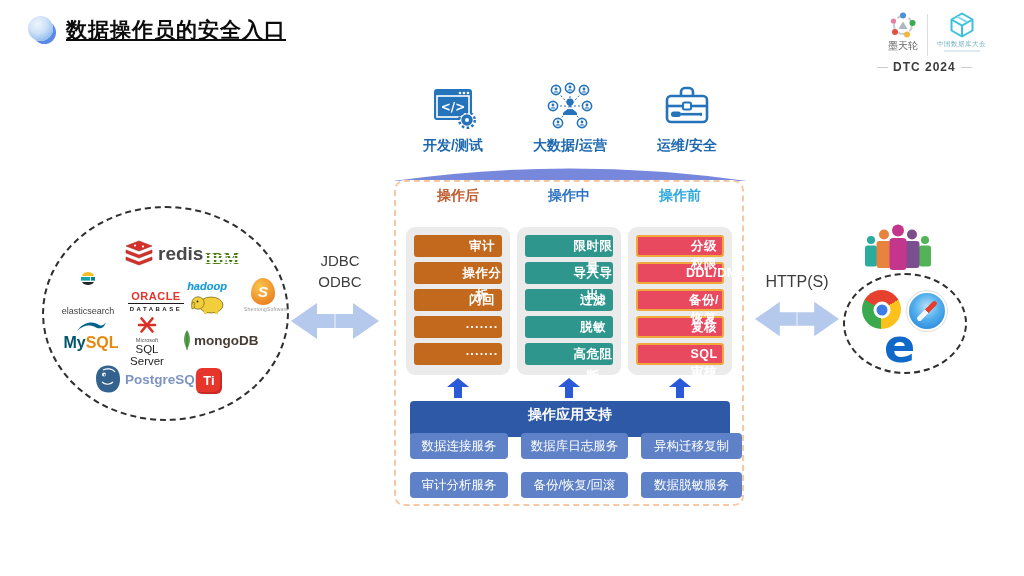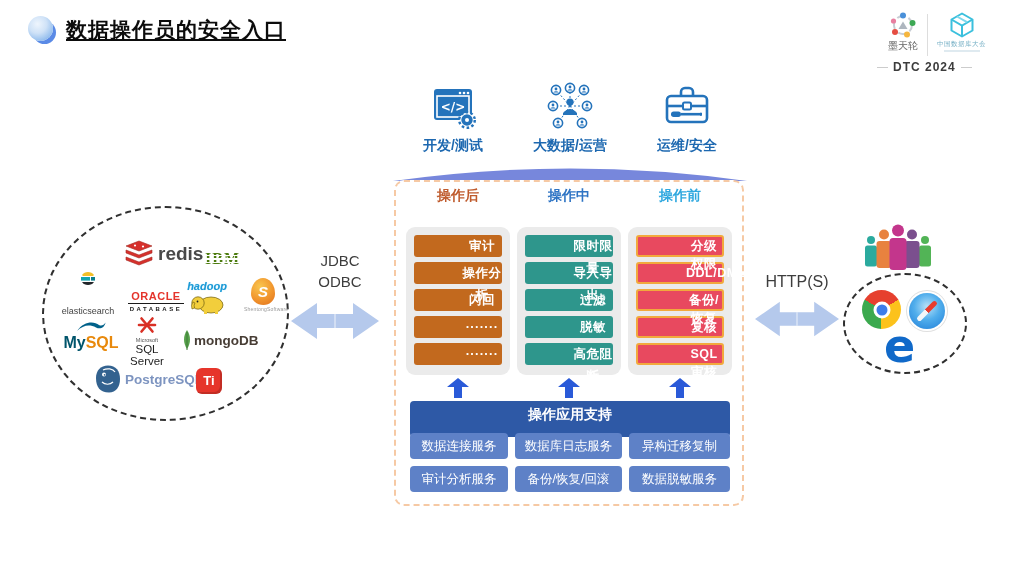--- a/index.html
+++ b/index.html
@@ -43,21 +43,21 @@
   .btn{width:88px;height:22px;line-height:22px;margin:0 auto 5px;border-radius:3px;text-align:center;
        font-size:12.5px;font-weight:700;color:#fff;box-sizing:border-box;letter-spacing:0.5px;padding-left:48px;}
   .btn-orange{background:#c2691e;}
   .btn-teal{background:#2e968c;}
   .btn-red{background:#e8495f;border:2px solid #f2a93c;line-height:18px;}
   .uparrow{position:absolute;top:196px;}
   .ua1{left:51px;} .ua2{left:162px;} .ua3{left:273px;}
   .support{position:absolute;left:14px;top:219px;width:320px;height:36px;background:#2e59a6;
            border-radius:4px;color:#fff;font-size:14px;font-weight:700;line-height:26px;text-align:center;}
   .svc-grid{position:absolute;left:14px;top:251px;width:320px;display:grid;
-            grid-template-columns:98px 107px 101px;gap:7px;}
+            grid-template-columns:98px 107px 101px;gap:13px;}
   .svc{height:26px;line-height:26px;background:#5e81c7;border-radius:4px;color:#fff;
        font-size:12.5px;text-align:center;}
 
   
   .proto{font-size:15px;color:#3d3d3d;text-align:center;line-height:21px;}
   .jdbc{left:303px;top:250px;width:74px;}
   .http{left:752px;top:271px;width:90px;font-size:16px;}
   .harrow-l{left:291px;top:301px;}
   .harrow-r{left:755px;top:299px;}
 

